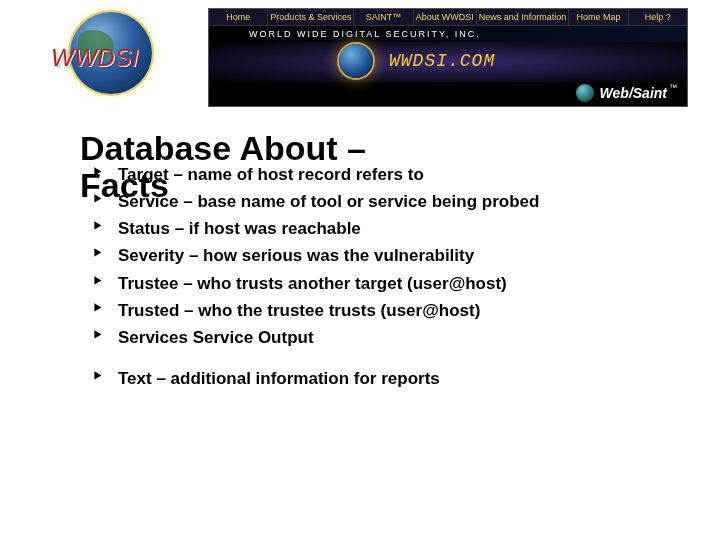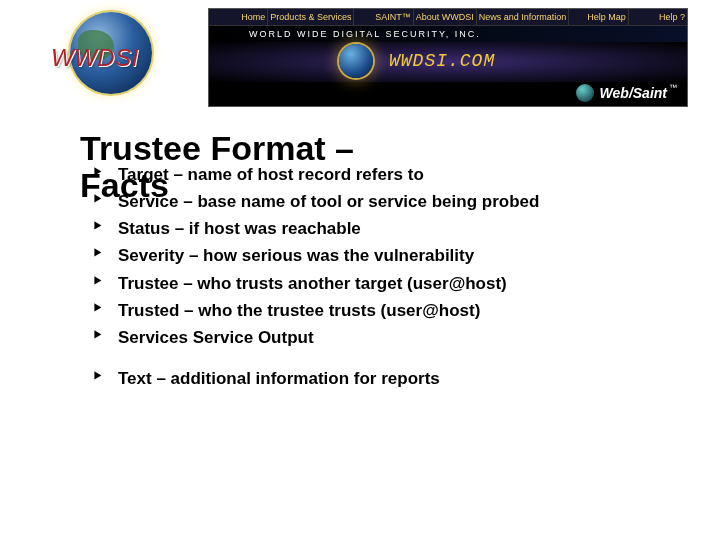--- a/index.html
+++ b/index.html
@@ -61,21 +61,21 @@
   }
   .nav-tabs {
     display: flex;
     background: #14142a;
     border-bottom: 1px solid #333;
   }
   .nav-tab {
     flex: 1;
     color: #f5d46a;
     font-size: 9px;
-    text-align: right;
+    text-align: center;
     padding: 3px 2px;
     border-right: 1px solid #333;
     white-space: nowrap;
     cursor: pointer;
   }
   .nav-tab:last-child { border-right: none; }
   .tagline {
     color: #fff;
     font-size: 9px;
     letter-spacing: 2px;
@@ -190,39 +190,39 @@
     <div class="globe"></div>
     <div class="wwdsi-text">WWDSI</div>
   </div>
   <div class="nav-banner">
     <div class="nav-tabs">
       <div class="nav-tab">Home</div>
       <div class="nav-tab">Products &amp; Services</div>
       <div class="nav-tab">SAINT™</div>
       <div class="nav-tab">About WWDSI</div>
       <div class="nav-tab">News and Information</div>
-      <div class="nav-tab">Help Map</div>
+      <div class="nav-tab">Home Map</div>
       <div class="nav-tab">Help ?</div>
     </div>
     <div class="tagline">WORLD WIDE DIGITAL SECURITY, INC.</div>
     <div class="domain-row">
       <div class="small-globe"></div>
       <div class="domain-text">WWDSI.COM</div>
     </div>
     <div class="websaint-row">
       <div class="ws-globe"></div>
       <span class="websaint-text">Web/Saint</span>
       <span class="tm">™</span>
     </div>
   </div>
 </div>
 
 <div class="content">
   <div class="title-block">
-    <div class="title">Trustee Format –</div>
+    <div class="title">Database About –</div>
     <div class="title">Facts</div>
   </div>
 
   <ul class="bullet-list">
     <li class="bullet">Target – name of host record refers to</li>
     <li class="bullet">Service – base name of tool or service being probed</li>
     <li class="bullet">Status – if host was reachable</li>
     <li class="bullet">Severity – how serious was the vulnerability</li>
     <li class="bullet">Trustee – who trusts another target (user@host)</li>
     <li class="bullet">Trusted – who the trustee trusts (user@host)</li>

